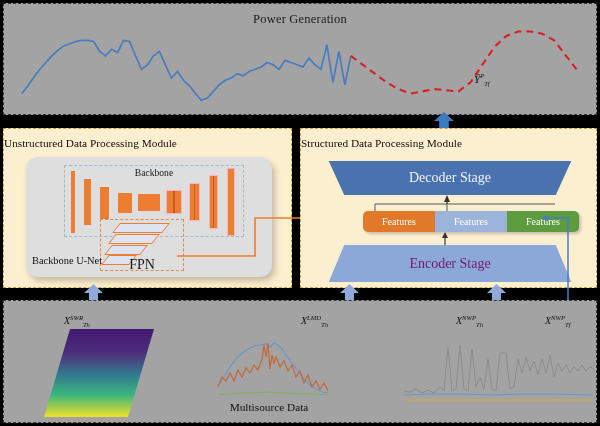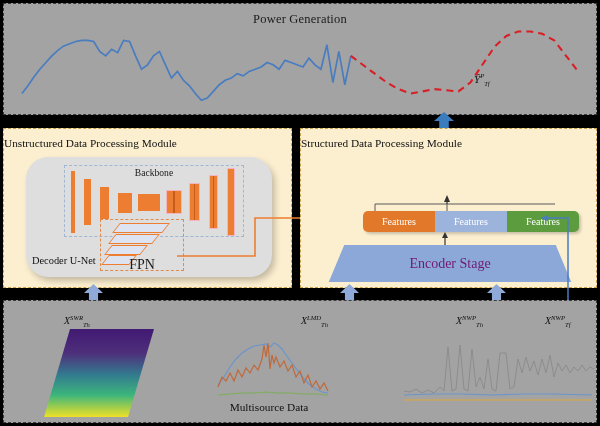--- a/index.html
+++ b/index.html
@@ -16,21 +16,21 @@
   #yhat-label{position:absolute;left:470px;top:68px;font-size:11px;color:#111;font-style:italic;}
 
   
   #unstructured-module{left:3px;top:128px;width:289px;height:160px;}
   #structured-module{left:300px;top:128px;width:297px;height:160px;padding-left:36px;}
   .mod-title{position:absolute;left:0;top:8px;width:100%;
      font-size:11.3px;color:#111;}
 
   
   #unet-card{position:absolute;left:22px;top:28px;width:246px;height:120px;
-     background:#dedede;border-radius:22px;box-shadow:3px 4px 6px rgba(0,0,0,.22);}
+     background:#dedede;border-radius:12px;box-shadow:3px 4px 6px rgba(0,0,0,.22);}
   #backbone-box{position:absolute;left:38px;top:8px;width:180px;height:72px;
      border:1px dashed #9fb6d4;box-sizing:border-box;}
   #backbone-label{position:absolute;left:38px;top:10px;width:180px;text-align:center;
      font-size:9.6px;color:#1a1a1a;}
   #fpn-box{position:absolute;left:74px;top:62px;width:84px;height:52px;
      border:1px dashed #e08b4c;box-sizing:border-box;}
   #fpn-label{position:absolute;left:74px;top:100px;width:84px;text-align:center;
      font-size:14px;color:#1a1a1a;}
   #unet-label{position:absolute;left:6px;top:98px;font-size:10.4px;color:#111;}
   .bar{position:absolute;background:#ed7d31;}
@@ -107,32 +107,35 @@
     <div class="bar ring split" style="left:183px;top:18px;width:9px;height:54px;"></div>
     <div class="bar ring split" style="left:201px;top:11px;width:8px;height:68px;"></div>
 
     <div id="fpn-box"></div>
     <div class="fpn-sheet" style="left:90px;top:66px;width:48px;height:8px;transform:skewX(-38deg);"></div>
     <div class="fpn-sheet" style="left:86px;top:77px;width:42px;height:8px;transform:skewX(-38deg);"></div>
     <div class="fpn-sheet" style="left:82px;top:88px;width:34px;height:8px;transform:skewX(-38deg);"></div>
     <div class="fpn-sheet" style="left:79px;top:98px;width:26px;height:8px;transform:skewX(-38deg);"></div>
     <div id="fpn-label">FPN</div>
 
-    <div id="unet-label">Decoder U-Net</div>
+    <div id="unet-label">Backbone U-Net</div>
   </div>
 </div>
 
 <svg class="conn" style="left:175px;top:212px;width:170px;height:46px;" viewBox="0 0 170 46">
   <path d="M2,44 L80,44 L80,6 L158,6" fill="none" stroke="#ed7d31" stroke-width="1.6"></path>
   <path d="M158,6 l-7,-3.2 l0,6.4 z" fill="#ed7d31"></path>
 </svg>
 
 <div class="module" id="structured-module">
   <div class="mod-title">Structured Data Processing Module</div>
 
+  <div id="decoder">
+    <div class="stage-txt">Decoder Stage</div>
+  </div>
 
   <svg style="position:absolute;left:38px;top:66px;width:216px;height:18px;" viewBox="0 0 216 18">
     <path d="M36,17 L36,9 L216,9 M108,9 L108,17" fill="none" stroke="#595959" stroke-width="1"></path>
     <path d="M108,0 l-3,7 l6,0 z" fill="#333"></path>
     <path d="M108,9 L108,2" stroke="#333" stroke-width="1.2"></path>
   </svg>
 
   <div class="feat" id="feat-1">
     <span>Features</span>
   </div>

